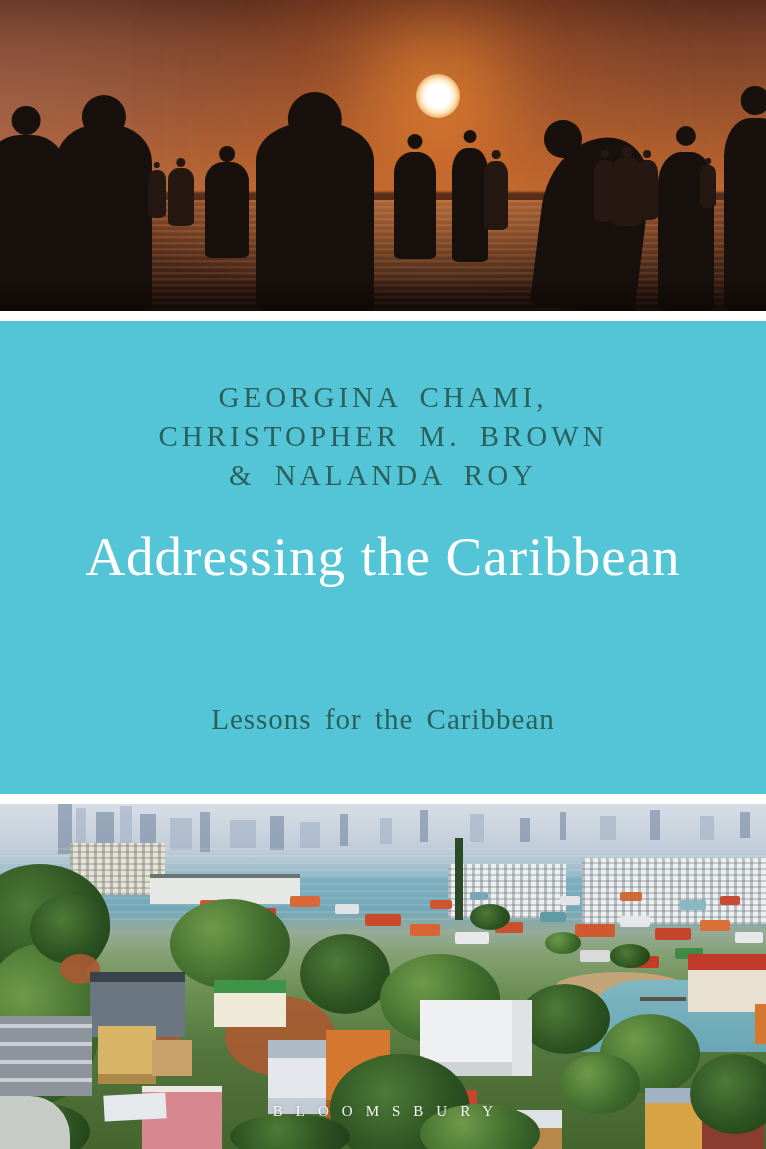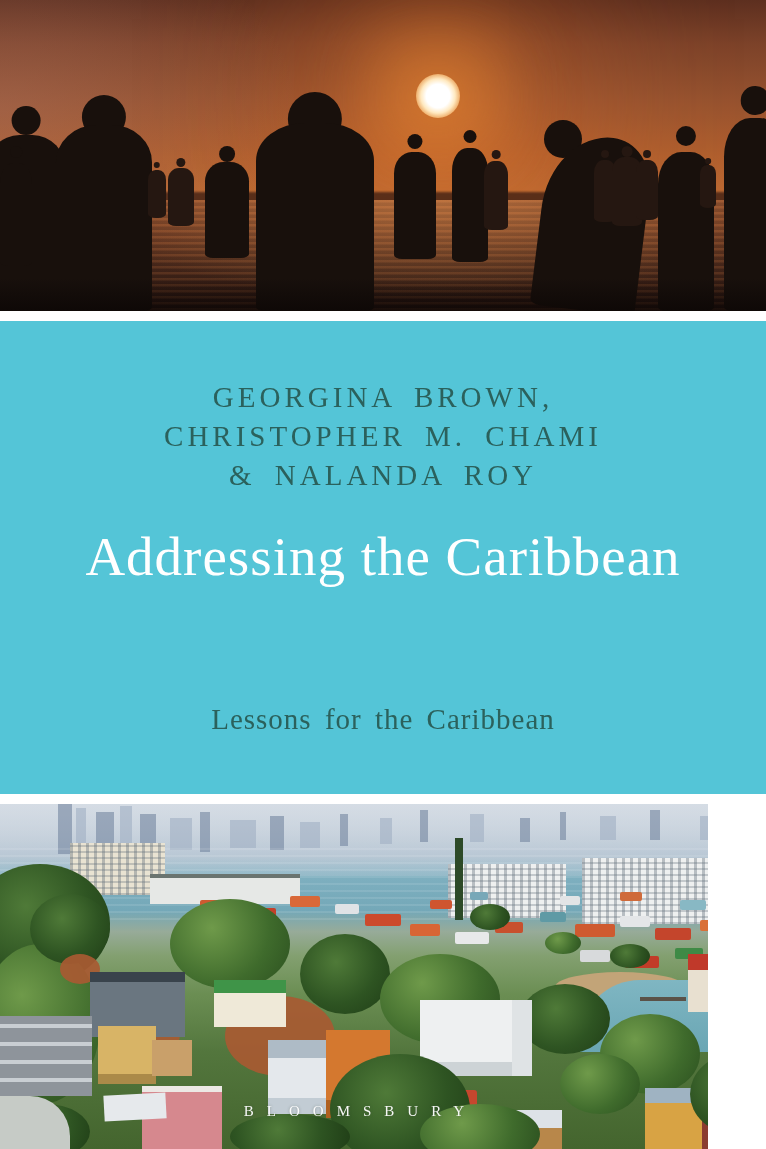--- a/index.html
+++ b/index.html
@@ -34,21 +34,21 @@
 
   
   .teal-panel{position:absolute;left:0;top:321px;width:766px;height:473px;background:#54c5d7;text-align:center;}
   .authors{position:absolute;left:0;top:57px;width:100%;color:#2b615c;
     font-size:29px;line-height:39px;letter-spacing:4px;word-spacing:8px;}
   .book-title{position:absolute;left:0;top:203px;width:100%;color:#ffffff;
     font-size:55px;line-height:65px;letter-spacing:1px;font-weight:normal;margin:0;}
   .subtitle{position:absolute;left:0;top:382px;width:100%;color:#2b615c;font-size:29px;letter-spacing:1px;word-spacing:5px;}
 
   
-  .photo-bottom{position:absolute;left:0;top:804px;width:708px;height:345px;overflow:hidden;
+  .photo-bottom{position:absolute;left:0;top:804px;width:766px;height:345px;overflow:hidden;
     background:linear-gradient(180deg,#cfd7e0 0%,#bac7d4 9%,#a9bccb 15%,#7fb0c0 20%,#74a8b8 31%,#97ab99 37%,#83a070 44%,#6b8e53 55%,#53763d 72%,#44652e 100%);}
   .haze{position:absolute;left:0;top:0;width:766px;height:72px;background:linear-gradient(180deg,rgba(215,222,230,.75),rgba(195,208,220,.35));}
   .tower{position:absolute;background:rgba(118,136,162,.62);}
   .tower.lt{background:rgba(160,175,195,.6);}
   .water-streaks{position:absolute;left:0;top:44px;width:766px;height:72px;
     background:repeating-linear-gradient(180deg,rgba(255,255,255,.10) 0 2px,transparent 2px 7px);}
   .apt{position:absolute;background:#eef0f0;
     background-image:repeating-linear-gradient(90deg,rgba(95,108,120,.38) 0 3px,transparent 3px 8px),
                      repeating-linear-gradient(0deg,rgba(95,108,120,.30) 0 2px,transparent 2px 6px);}
   .apt.cream{background-color:#e9e3d2;}
@@ -142,22 +142,22 @@
       <div class="fig far" style="left:700px;top:158px;width:16px;height:50px">
           <i class="h"></i>
           <i class="b"></i>
         </div>
     </div>
     <div class="beach-dark"></div>
   </section>
 
   <section class="teal-panel">
     <div class="authors">
-      <div>GEORGINA BROWN,</div>
-      <div>CHRISTOPHER M. CHAMI</div>
+      <div>GEORGINA CHAMI,</div>
+      <div>CHRISTOPHER M. BROWN</div>
       <div>&amp; NALANDA ROY</div>
     </div>
     <h1 class="book-title">
       <div>Addressing the Caribbean</div>
     </h1>
     <div class="subtitle">Lessons for the Caribbean</div>
   </section>
 
   <section class="photo-bottom">
     <div class="haze"></div>

